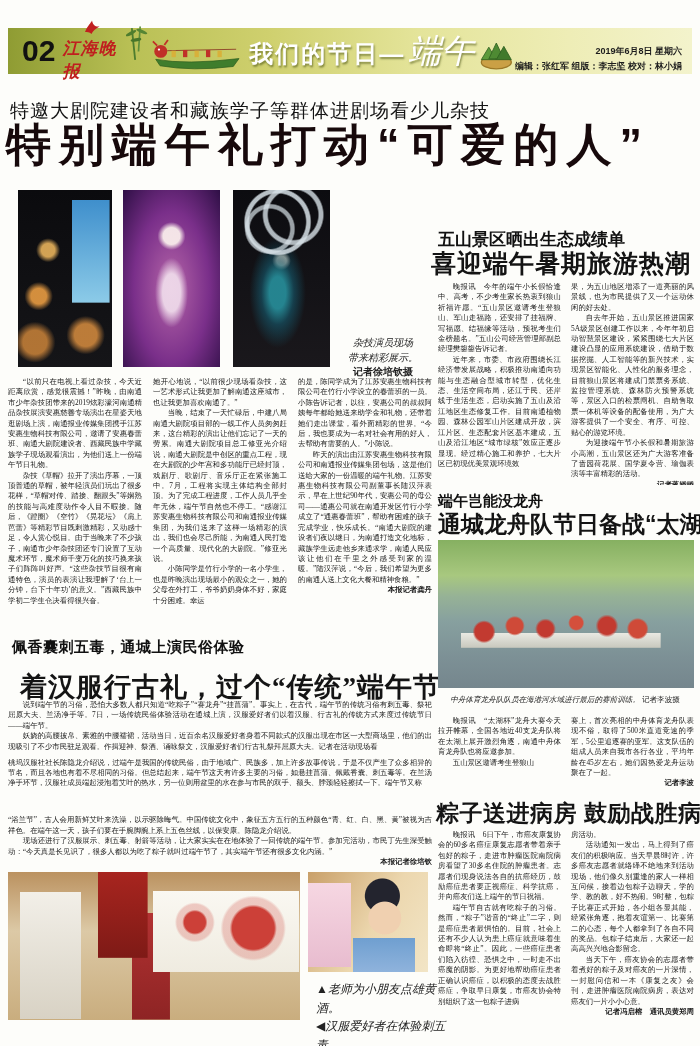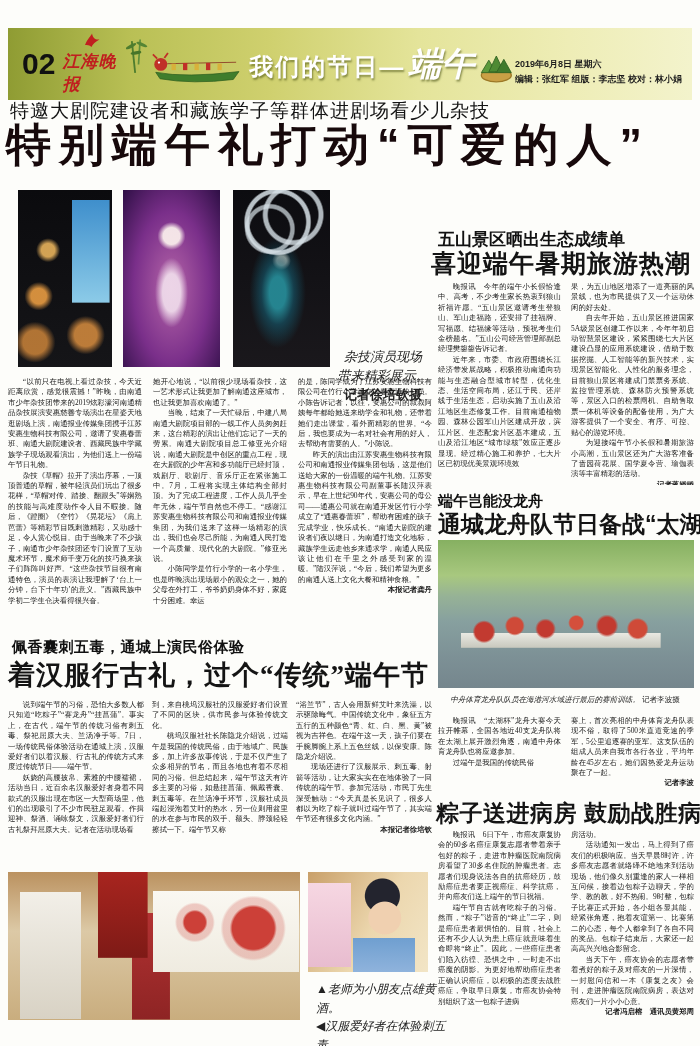--- a/index.html
+++ b/index.html
@@ -1,32 +1,32 @@
 <!DOCTYPE html>
 <html><head>
 <meta charset="utf-8">
 <style>
   html,body{margin:0;padding:0;background:#e9e8e2;}
   .page{position:relative;width:700px;height:1046px;background:#fdfdfa;overflow:hidden;
         font-family:"Liberation Serif","DejaVu Serif",serif;color:#1c1c1c;}
   
-  .banner{position:absolute;top:28px;left:8px;width:684px;height:72px;display:flex;align-items:center;
+  .banner{position:absolute;top:28px;left:8px;width:684px;height:46px;display:flex;align-items:center;
     background:linear-gradient(90deg,#8f9c33 0%,#b9c055 18%,#cfd06e 38%,#dedе8e 55%,#e4e49a 60%,#eeedb6 82%,#f3f3cc 100%);
     background:linear-gradient(90deg,#8f9c33 0%,#b9c055 18%,#cfd06e 38%,#e4e49a 60%,#eeedb6 82%,#f3f3cc 100%);}
   .pagenum{font:900 30px "Liberation Sans",sans-serif;color:#111;margin-left:14px;line-height:1;}
   .masthead{display:flex;align-items:center;margin-left:7px;gap:2px;flex-direction:column;}
   .paper-name{color:#c01f1f;font-family:"Liberation Serif",serif;font-style:italic;font-weight:bold;font-size:17px;letter-spacing:1px;}
   .bamboo{margin-left:4px;margin-top:-14px;}
   .boat{margin-left:2px;margin-top:8px;}
   .banner-title{display:flex;align-items:baseline;color:#fff;margin-left:6px;
     text-shadow:1px 2px 2px rgba(60,70,10,.55);white-space:nowrap;}
   .banner-title .main{font:900 24px "Liberation Sans",sans-serif;letter-spacing:2px;}
-  .banner-title .script{font-family:"DejaVu Serif",serif;font-style:italic;font-weight:bold;font-size:33px;margin-left:3px;}
+  .banner-title .script{font-family:"DejaVu Serif",serif;font-style:italic;font-weight:normal;font-size:33px;margin-left:3px;}
   .zongzi{margin-left:4px;margin-top:4px;}
-  .dates{margin-left:auto;margin-right:10px;text-align:left;font:bold 9px "Liberation Sans",sans-serif;
+  .dates{margin-left:auto;margin-right:10px;text-align:right;font:bold 9px "Liberation Sans",sans-serif;
     color:#1d1d1d;line-height:1.7;white-space:nowrap;margin-top:16px;}
   
   .kicker-lead{position:absolute;top:98px;left:10px;font:400 19px "Liberation Sans",sans-serif;color:#141414;letter-spacing:1px;white-space:nowrap;}
   .headline-lead{position:absolute;top:116px;left:6px;width:692px;font:900 45px "Liberation Sans",sans-serif;
     color:#17090b;letter-spacing:8px;white-space:nowrap;line-height:1.3;}
   
   .photo{position:absolute;background:#111;}
   .ph-stage1{top:190px;left:18px;width:94px;height:177px;
     background-image:
       radial-gradient(circle at 22% 60%,rgba(232,156,66,.9) 0 6%,transparent 11%),
@@ -46,31 +46,31 @@
     background-repeat:no-repeat;background-size:100% 100%;}
   .ph-stage3{top:190px;left:233px;width:97px;height:177px;
     background-image:
       radial-gradient(circle at 46% 18%,transparent 0 18%,rgba(214,224,230,.85) 19% 21%,transparent 22%),
       radial-gradient(circle at 62% 14%,transparent 0 15%,rgba(214,224,230,.8) 16% 18%,transparent 19%),
       radial-gradient(circle at 38% 22%,transparent 0 13%,rgba(214,224,230,.7) 14% 16%,transparent 17%),
       radial-gradient(ellipse at 46% 58%,rgba(38,138,150,.95) 0 11%,rgba(22,92,112,.6) 22%,transparent 38%),
       radial-gradient(circle at 50% 40%,rgba(238,210,190,.9) 0 4%,transparent 8%),
       linear-gradient(#0c0c10,#1a181c);
     background-repeat:no-repeat;background-size:100% 100%;}
-  .lead-caption{position:absolute;left:336px;top:348px;width:94px;text-align:center;
-    font-size:13px;line-height:1.45;font-style:italic;color:#222;}
+  .lead-caption{position:absolute;left:336px;top:336px;width:94px;text-align:center;
+    font-size:10px;line-height:1.45;font-style:italic;color:#222;}
   .lead-caption .credit{font-style:normal;font-weight:bold;}
   
   .cols{position:absolute;display:flex;font-family:Liberation Serif, serif;}
   .col{flex:1;overflow:hidden;}
   .cols p{margin:0;text-indent:2em;text-align:justify;font-size:7.4px;line-height:10.4px;color:#191919;}
   .txt.cont > p:first-child{text-indent:0;}
   .byline{text-align:right !important;font-weight:bold;text-indent:0 !important;}
   .lead-cols{left:8px;top:377px;width:424px;height:251px;gap:11px;}
-  .hanfu-cols{left:8px;top:700px;width:424px;height:165px;gap:8px;}
+  .hanfu-cols{left:8px;top:700px;width:424px;height:165px;gap:8px;flex-direction:column;}
   .wushan-cols{left:438px;top:282px;width:256px;height:203px;gap:10px;}
   .db-cols{left:438px;top:716px;width:256px;height:88px;gap:10px;}
   .zz-cols{left:438px;top:830px;width:256px;height:186px;gap:10px;}
   
   .sec-kicker{position:absolute;font-weight:bold;color:#111;white-space:nowrap;}
   .sec-headline{position:absolute;font-family:"Liberation Sans",sans-serif;font-weight:900;color:#141414;white-space:nowrap;}
   .hanfu-kicker{left:12px;top:638px;font-size:15px;letter-spacing:.5px;}
   .hanfu-headline{left:8px;top:657px;font-size:27px;font-family:"Liberation Serif",serif;font-weight:900;letter-spacing:1px;}
   .wushan-kicker{left:438px;top:228px;font-size:17px;}
   .wushan-headline{left:431px;top:247px;font-size:25px;letter-spacing:1px;}
@@ -199,32 +199,31 @@
     <div class="col">
       <div class="txt cont">
           <p>的是，陈同学成为了江苏安惠生物科技有限公司在竹行小学设立的春蕾班的一员。小陈告诉记者，以往，安惠公司的叔叔阿姨每年都给她送来助学金和礼物，还带着她们走出课堂，看外面精彩的世界。“今后，我也要成为一名对社会有用的好人，去帮助有需要的人。”小陈说。</p>
           <p>昨天的演出由江苏安惠生物科技有限公司和南通报业传媒集团包场，这是他们送给大家的一份温暖的端午礼物。江苏安惠生物科技有限公司副董事长陆汉萍表示，早在上世纪90年代，安惠公司的母公司——通惠公司就在南通开发区竹行小学成立了“通惠春蕾班”，帮助有困难的孩子完成学业，快乐成长。“南通大剧院的建设者们夜以继日，为南通打造文化地标，藏族学生远走他乡来通求学，南通人民应该让他们在千里之外感受到家的温暖。”陆汉萍说，“今后，我们希望为更多的南通人送上文化大餐和精神食粮。”</p>
         </div>
       <p class="byline">本报记者龚丹</p>
     </div>
   </section>
 
   <div class="sec-kicker hanfu-kicker">佩香囊刺五毒，通城上演民俗体验</div>
-  <h2 class="sec-headline hanfu-headline" style="margin:0;">着汉服行古礼，过个“传统”端午节</h2>
+  <h2 class="sec-headline hanfu-headline" style="margin:12px;">着汉服行古礼，过个“传统”端午节</h2>
 
   <section class="cols hanfu-cols">
     <div class="col">
       <div class="txt">
           <p>说到端午节的习俗，恐怕大多数人都只知道“吃粽子”“赛龙舟”“挂菖蒲”。事实上，在古代，端午节的传统习俗有刺五毒、祭祀屈原大夫、兰汤净手等。7日，一场传统民俗体验活动在通城上演，汉服爱好者们以着汉服、行古礼的传统方式来度过传统节日——端午节。</p>
           <p>妖娆的高腰披帛、素雅的中腰襦裙，活动当日，近百余名汉服爱好者身着不同款式的汉服出现在市区一大型商场里，他们的出现吸引了不少市民驻足观看。作揖迎神、祭酒、诵咏祭文，汉服爱好者们行古礼祭拜屈原大夫。记者在活动现场看</p>
         </div>
     </div>
     <div class="col">
       <div class="txt cont">
-          <p>到，来自桃坞汉服社的汉服爱好者们设置了不同的区块，供市民参与体验传统文化。</p>
           <p>桃坞汉服社社长陈隐龙介绍说，过端午是我国的传统民俗，由于地域广、民族多，加上许多故事传说，于是不仅产生了众多相异的节名，而且各地也有着不尽相同的习俗。但总结起来，端午节这天有许多主要的习俗，如悬挂菖蒲、佩戴香囊、刺五毒等。在兰汤净手环节，汉服社成员端起浸泡着艾叶的热水，另一位则用盆里的水在参与市民的双手、额头、脖颈轻轻擦拭一下。端午节又称</p>
         </div>
     </div>
     <div class="col">
       <div class="txt cont">
           <p>“浴兰节”，古人会用新鲜艾叶来洗澡，以示驱除晦气。中国传统文化中，象征五方五行的五种颜色“青、红、白、黑、黄”被视为吉祥色。在端午这一天，孩子们要在手腕脚腕上系上五色丝线，以保安康。陈隐龙介绍说。</p>
           <p>现场还进行了汉服展示、刺五毒、射箭等活动，让大家实实在在地体验了一回传统的端午节。参加完活动，市民丁先生深受触动：“今天真是长见识了，很多人都以为吃了粽子就叫过端午节了，其实端午节还有很多文化内涵。”</p>
         </div>
       <p class="byline">本报记者徐培钦</p>
     </div>
@@ -264,21 +263,21 @@
   <div class="photo db-photo"></div>
   <div class="db-caption">
     <span>中舟体育龙舟队队员在海港河水域进行最后的赛前训练。</span>
     <span class="credit">记者李波摄</span>
   </div>
 
   <section class="cols db-cols">
     <div class="col">
       <div class="txt">
           <p>晚报讯　“太湖杯”龙舟大赛今天拉开帷幕，全国各地近40支龙舟队将在太湖上展开激烈角逐，南通中舟体育龙舟队也将应邀参加。</p>
-          <p>过端午是我国的传统民俗</p>
+          <p>五山景区邀请考生登狼山</p>
         </div>
     </div>
     <div class="col">
       <div class="txt cont">
           <p>赛上，首次亮相的中舟体育龙舟队表现不俗，取得了500米直道竞速的季军，5公里追逐赛的亚军。这支队伍的组成人员来自我市各行各业，平均年龄在45岁左右，她们因热爱龙舟运动聚在了一起。</p>
         </div>
       <p class="byline">记者李波</p>
     </div>
   </section>
 

